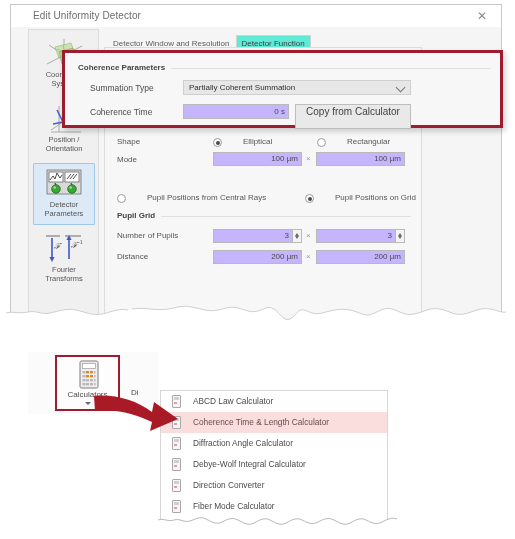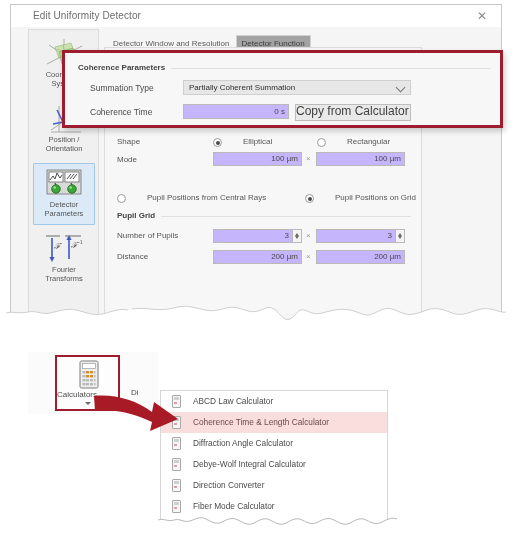--- a/index.html
+++ b/index.html
@@ -65,21 +65,21 @@
   
   .tabstrip{position:absolute;left:96px;top:30px;}
   .tab{
     display:inline-block;
     font-size:8px;color:#5b5b5b;
     padding:3px 5px 3px 5px;
     border:1px solid transparent;
     vertical-align:bottom;
   }
   .tab.active{
-    background:#a3a3a3;border:1px solid #d2d2d2;border-bottom-color:#f7f7f7;
+    background:#5eead4;border:1px solid #d2d2d2;border-bottom-color:#f7f7f7;
     color:#3c3c3c;
   }
 
   
   #panel{
     position:absolute;left:93px;top:42px;width:318px;height:267px;
     background:#f7f7f7;border:1px solid #dcdcdc;border-bottom:none;
     box-sizing:border-box;
   }
 
@@ -98,22 +98,22 @@
   .tb{
     box-sizing:border-box;
     background:#c4b5fd;border:1px solid #b9b9b9;
     height:14px;line-height:12px;
     font-size:8px;color:#4a4a4a;
     text-align:right;padding-right:3px;
   }
   .btn{
     box-sizing:border-box;
     background:#e9e9e9;border:1px solid #bdbdbd;
-    height:17px;line-height:13px;font-size:12px;color:#3f3f3f;
-    text-align:left;
+    height:25px;line-height:13px;font-size:10px;color:#3f3f3f;
+    text-align:center;
   }
   .combo{
     box-sizing:border-box;
     background:#e7e7e7;border:1px solid #cfcfcf;
     height:15px;line-height:13px;font-size:8px;color:#333;
     padding-left:5px;position:relative;font-weight:bold;
   }
   .combo .cv{font-weight:normal;color:#2f2f2f;}
   .combo .chev{
     position:absolute;right:6px;top:3px;
@@ -159,21 +159,21 @@
     position:absolute;left:28px;top:352px;width:130px;height:62px;
     background:#fbfbfb;
     z-index:10;
   }
   #ribbon-btn{
     position:absolute;left:27px;top:3px;width:65px;height:56px;
     border:2px solid #9d1c2e;box-sizing:border-box;background:#fdfdfd;
     z-index:12;
   }
   #ribbon-btn .lblc{
-    position:absolute;left:0;right:0;top:33px;
+    position:absolute;left:0;right:0;top:33px;text-align:center;
     font-size:8px;color:#4d4d4d;
   }
   #ribbon-btn .dd{
     position:absolute;left:50%;margin-left:-3px;top:45px;
     width:0;height:0;border-left:3px solid transparent;border-right:3px solid transparent;
     border-top:3px solid #6a6a6a;
   }
   #ribbon-neighbor{
     position:absolute;left:103px;top:36px;font-size:8px;color:#4d4d4d;z-index:11;
   }

